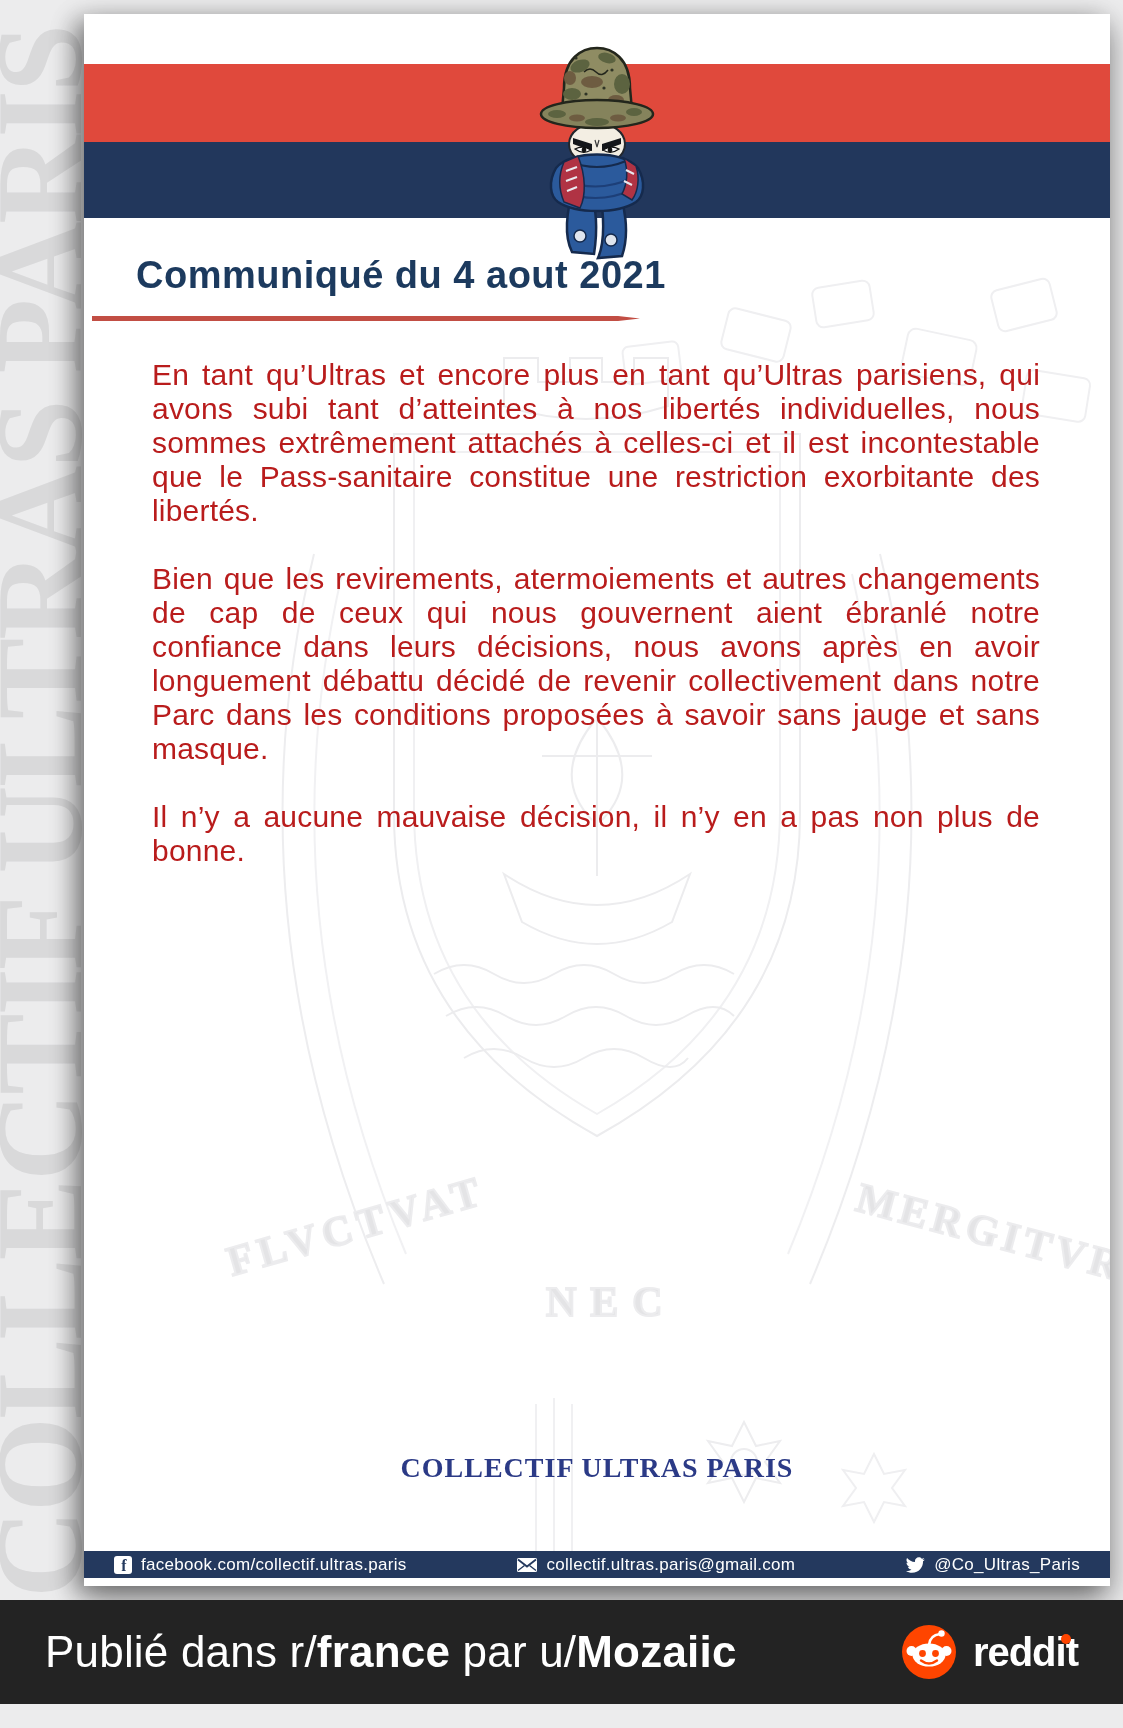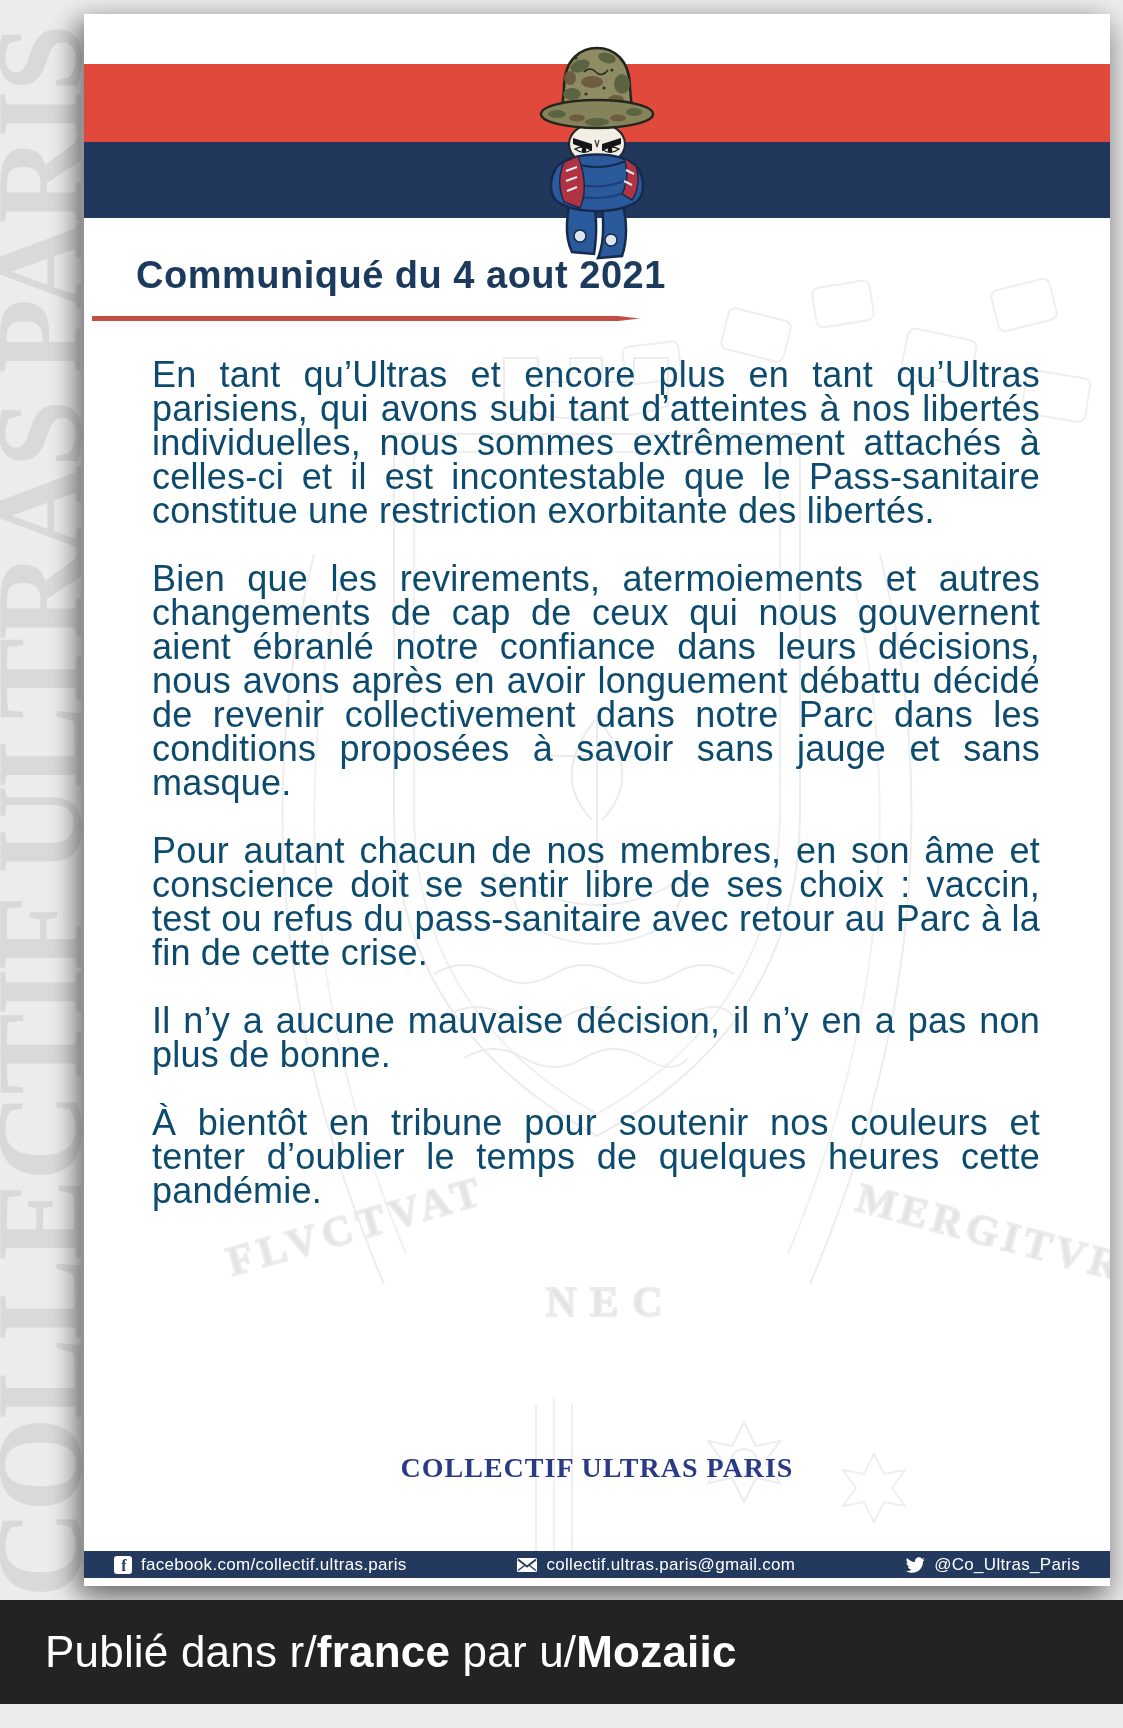--- a/index.html
+++ b/index.html
@@ -40,21 +40,21 @@
     font-size:38px; font-weight:700; color:#1c3a5e; letter-spacing:.5px;
   }
   .title-underline {
     position:absolute; left:8px; top:302px; width:548px; height:5px; z-index:2;
     background:#c24e44;
     clip-path:polygon(0 0, 96% 0, 100% 50%, 96% 100%, 0 100%);
   }
 
   .body-text {
     position:absolute; left:68px; right:70px; top:344px; z-index:2;
-    font-size:36px; line-height:34px; color:#0c4a6e;
+    font-size:30px; line-height:34px; color:#b91c1c;
     text-align:justify; letter-spacing:.2px;
   }
   .body-text p { margin-bottom:34px; }
 
   .signature {
     position:absolute; left:0; right:0; top:1438px; z-index:2;
     text-align:center; font-family:"Liberation Serif", serif;
     font-size:28px; font-weight:700; letter-spacing:1px; color:#2b3a86;
   }
 
@@ -182,23 +182,21 @@
       <path d="M112 114 L124 122 C128 134 126 148 120 156 L110 150 C116 138 116 126 112 114 Z" fill="#b03344" stroke="#152a4d" stroke-width="1.5"></path>
       <path d="M114 126 l8 4 M112 137 l8 4" stroke="#e9e9ef" stroke-width="2" fill="none"></path>
     </svg>
 
     <div class="doc-title">Communiqué du 4 aout 2021</div>
     <div class="title-underline"></div>
 
     <div class="body-text">
       <p>En tant qu’Ultras et encore plus en tant qu’Ultras  parisiens, qui avons subi tant d’atteintes à nos libertés individuelles, nous sommes extrêmement attachés à celles-ci et il est incontestable que le Pass-sanitaire constitue une restriction exorbitante des libertés.</p>
       <p>Bien que les revirements, atermoiements et autres changements de cap de ceux qui nous gouvernent aient ébranlé notre confiance dans leurs décisions, nous avons après en avoir longuement débattu décidé de revenir collectivement dans notre Parc dans les conditions proposées à savoir sans jauge et sans masque.</p>
-      <p>Pour autant chacun de nos membres, en son âme et conscience doit se sentir libre de ses choix : vaccin, test ou refus du pass-sanitaire avec retour au Parc à la fin de cette crise.</p>
       <p>Il n’y a aucune mauvaise décision, il n’y en a pas non plus de bonne.</p>
-      <p>À bientôt en tribune pour soutenir nos couleurs et tenter d’oublier le temps de quelques heures cette pandémie.</p>
     </div>
 
     <div class="signature">COLLECTIF ULTRAS PARIS</div>
 
     <div class="contact-bar">
       <div class="contact-item">
         <svg width="18" height="18" viewBox="0 0 18 18">
           <rect width="18" height="18" rx="3" fill="#ffffff"></rect>
           <text x="10" y="15" text-anchor="middle" font-family="Liberation Serif, serif" font-size="16" font-weight="700" fill="#24395e">f</text>
         </svg>
@@ -218,15 +216,32 @@
         </svg>
         <span>@Co_Ultras_Paris</span>
       </div>
     </div>
   </div>
 
   <div class="reddit-banner">
     <div class="banner-text">
       <span>Publié dans r/</span><span class="bold">france</span><span> par u/</span><span class="bold">Mozaiic</span>
     </div>
+    <div class="reddit-brand">
+      <svg width="56" height="56" viewBox="0 0 56 56">
+        <circle cx="28" cy="28" r="27" fill="#ff4500"></circle>
+        <path d="M28 21 Q29 11 39 10" stroke="#ffffff" stroke-width="2.6" fill="none" stroke-linecap="round"></path>
+        <circle cx="40.5" cy="9.5" r="3.2" fill="#ffffff"></circle>
+        <circle cx="10.5" cy="27" r="5" fill="#ffffff"></circle>
+        <circle cx="45.5" cy="27" r="5" fill="#ffffff"></circle>
+        <ellipse cx="28" cy="31" rx="16.5" ry="11.5" fill="#ffffff"></ellipse>
+        <circle cx="21.5" cy="29.5" r="3.4" fill="#ff4500"></circle>
+        <circle cx="34.5" cy="29.5" r="3.4" fill="#ff4500"></circle>
+        <path d="M20 36.5 Q28 42.5 36 36.5" stroke="#ff4500" stroke-width="2.4" fill="none" stroke-linecap="round"></path>
+      </svg>
+      <div class="reddit-wordmark">
+        <span>reddit</span>
+        <span class="i-dot"></span>
+      </div>
+    </div>
   </div>
 
 </div>
 
 </body></html>

